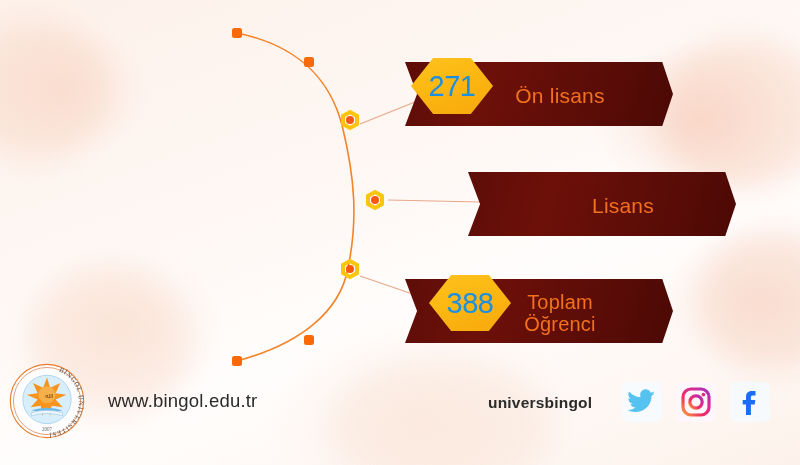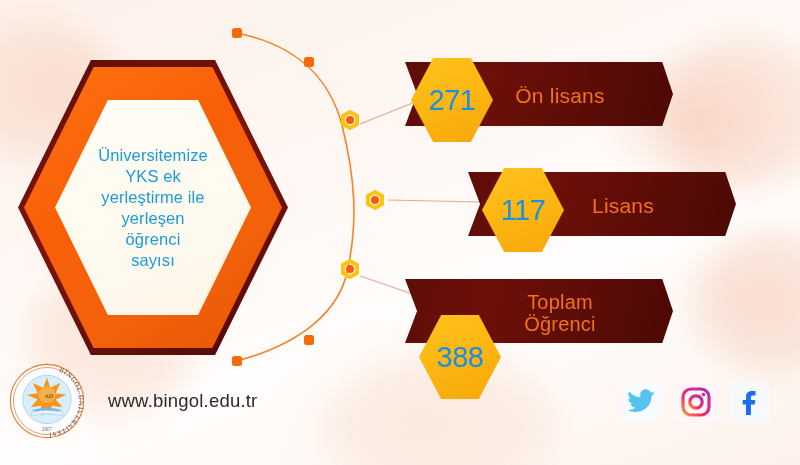--- a/index.html
+++ b/index.html
@@ -103,34 +103,34 @@
     line-height: 1.12;
     text-align: center;
     letter-spacing: .2px;
     white-space: pre-line;
   }
   .banner-label.two-line { font-size: 20px; }
 
   .num-hex {
     position: absolute;
     left: 6px; top: 0;
-    width: 82px; height: 84px;
+    width: 82px; height: 56px;
     clip-path: polygon(27% 0%, 73% 0%, 100% 50%, 73% 100%, 27% 100%, 0% 50%);
     background: linear-gradient(160deg, #ffc21f 0%, #fcb712 45%, #f7a80c 100%);
     display: flex;
     align-items: center;
     justify-content: center;
   }
   .num-hex span {
     color: #1d8fe0;
     font-size: 29px;
     letter-spacing: -0.5px;
   }
   .row-2 .num-hex { left: 14px; }
-  .row-3 .num-hex { left: 14px; margin-top: 40px; }
+  .row-3 .num-hex { left: 24px; }
 
   
   .logo {
     position: absolute;
     left: 8px; top: 362px;
     width: 78px; height: 78px;
   }
   .url {
     position: absolute;
     left: 108px; top: 390px;
@@ -160,33 +160,20 @@
 <body>
 
 <div id="canvas">
 
   <div class="blob" style="left:660px;top:40px;width:170px;height:150px;background:rgba(246,198,176,0.35);"></div>
   <div class="blob" style="left:700px;top:230px;width:150px;height:140px;background:rgba(246,200,178,0.30);"></div>
   <div class="blob" style="left:-40px;top:20px;width:150px;height:140px;background:rgba(247,207,186,0.35);"></div>
   <div class="blob" style="left:30px;top:270px;width:160px;height:150px;background:rgba(247,207,188,0.28);"></div>
   <div class="blob" style="left:330px;top:360px;width:220px;height:130px;background:rgba(249,218,202,0.28);"></div>
 
-  <div class="hex-wrap">
-    <div class="hex-outer"></div>
-    <div class="hex-mid"></div>
-    <div class="hex-inner"></div>
-    <div class="hex-text">
-      <span>Üniversitemize</span>
-      <span>YKS ek</span>
-      <span>yerleştirme ile</span>
-      <span>yerleşen</span>
-      <span>öğrenci</span>
-      <span>sayısı</span>
-    </div>
-  </div>
 
   <svg class="connector" viewBox="0 0 800 465">
     <path d="M 237,33 C 300,46 330,80 342,125 C 355,178 358,220 348,268 C 340,312 300,344 237,361" fill="none" stroke="#f2842a" stroke-width="1.6"></path>
     <line x1="360" y1="124" x2="430" y2="96" stroke="#e7a88a" stroke-width="1.2"></line>
     <line x1="388" y1="200" x2="480" y2="202" stroke="#e7a88a" stroke-width="1.2"></line>
     <line x1="360" y1="276" x2="430" y2="300" stroke="#e7a88a" stroke-width="1.2"></line>
 
     <rect x="232" y="28" width="10" height="10" rx="2.5" fill="#f8690a"></rect>
     <rect x="304" y="57" width="10" height="10" rx="2.5" fill="#f8690a"></rect>
     <rect x="304" y="335" width="10" height="10" rx="2.5" fill="#f8690a"></rect>
@@ -210,23 +197,20 @@
     <div class="banner"></div>
     <div class="banner-label">Ön lisans</div>
     <div class="num-hex">
       <span>271</span>
     </div>
   </div>
 
   <div class="row row-2">
     <div class="banner"></div>
     <div class="banner-label">Lisans</div>
-    <div class="num-hex">
-      <span>117</span>
-    </div>
   </div>
 
   <div class="row row-3">
     <div class="banner"></div>
     <div class="banner-label two-line">Toplam
 Öğrenci</div>
     <div class="num-hex">
       <span>388</span>
     </div>
   </div>
@@ -245,20 +229,21 @@
       <path d="M30,65 Q50,59 70,65 L70,69 Q50,63 30,69 Z" fill="#eef6fc" stroke="#8cc4e6" stroke-width="0.7"></path>
     </g>
     <path id="ringpath" d="M 50,9 A 41,41 0 1 1 49.9,9" fill="none"></path>
     <text font-family="'Liberation Serif', serif" font-size="8.4" fill="#4a4a4a" letter-spacing="1.1">
       <textPath href="#ringpath" startOffset="6%">BİNGÖL ÜNİVERSİTESİ</textPath>
     </text>
     <text x="50" y="88" font-family="'Liberation Serif', serif" font-size="6.5" fill="#6b6b6b" text-anchor="middle">2007</text>
   </svg>
 
   <div class="url">www.bingol.edu.tr</div>
+  <div class="handle">universbingol</div>
 
   <svg class="social social-tw" viewBox="0 0 40 40">
     <rect x="0" y="0" width="40" height="40" rx="6" fill="#f7fbfd"></rect>
     <path d="M33 11.6c-1 .45-2.05.75-3.16.89 1.14-.68 2-1.76 2.41-3.05-1.06.63-2.24 1.09-3.49 1.34A5.5 5.5 0 0 0 18.3 14.1c0 .43.05.85.14 1.25-4.57-.23-8.63-2.42-11.34-5.75a5.5 5.5 0 0 0 1.7 7.34 5.45 5.45 0 0 1-2.49-.69v.07a5.5 5.5 0 0 0 4.41 5.39c-.74.2-1.52.23-2.28.09a5.51 5.51 0 0 0 5.14 3.82 11.04 11.04 0 0 1-8.15 2.28A15.56 15.56 0 0 0 13.87 30c10.1 0 15.63-8.37 15.63-15.63l-.02-.71A11.1 11.1 0 0 0 33 11.6z" fill="#55c2f0"></path>
   </svg>
 
   <svg class="social social-ig" viewBox="0 0 40 40">
     <defs>
       <linearGradient id="iggrad" x1="0%" y1="100%" x2="100%" y2="0%">
         <stop offset="0%" stop-color="#f9a03f"></stop>

